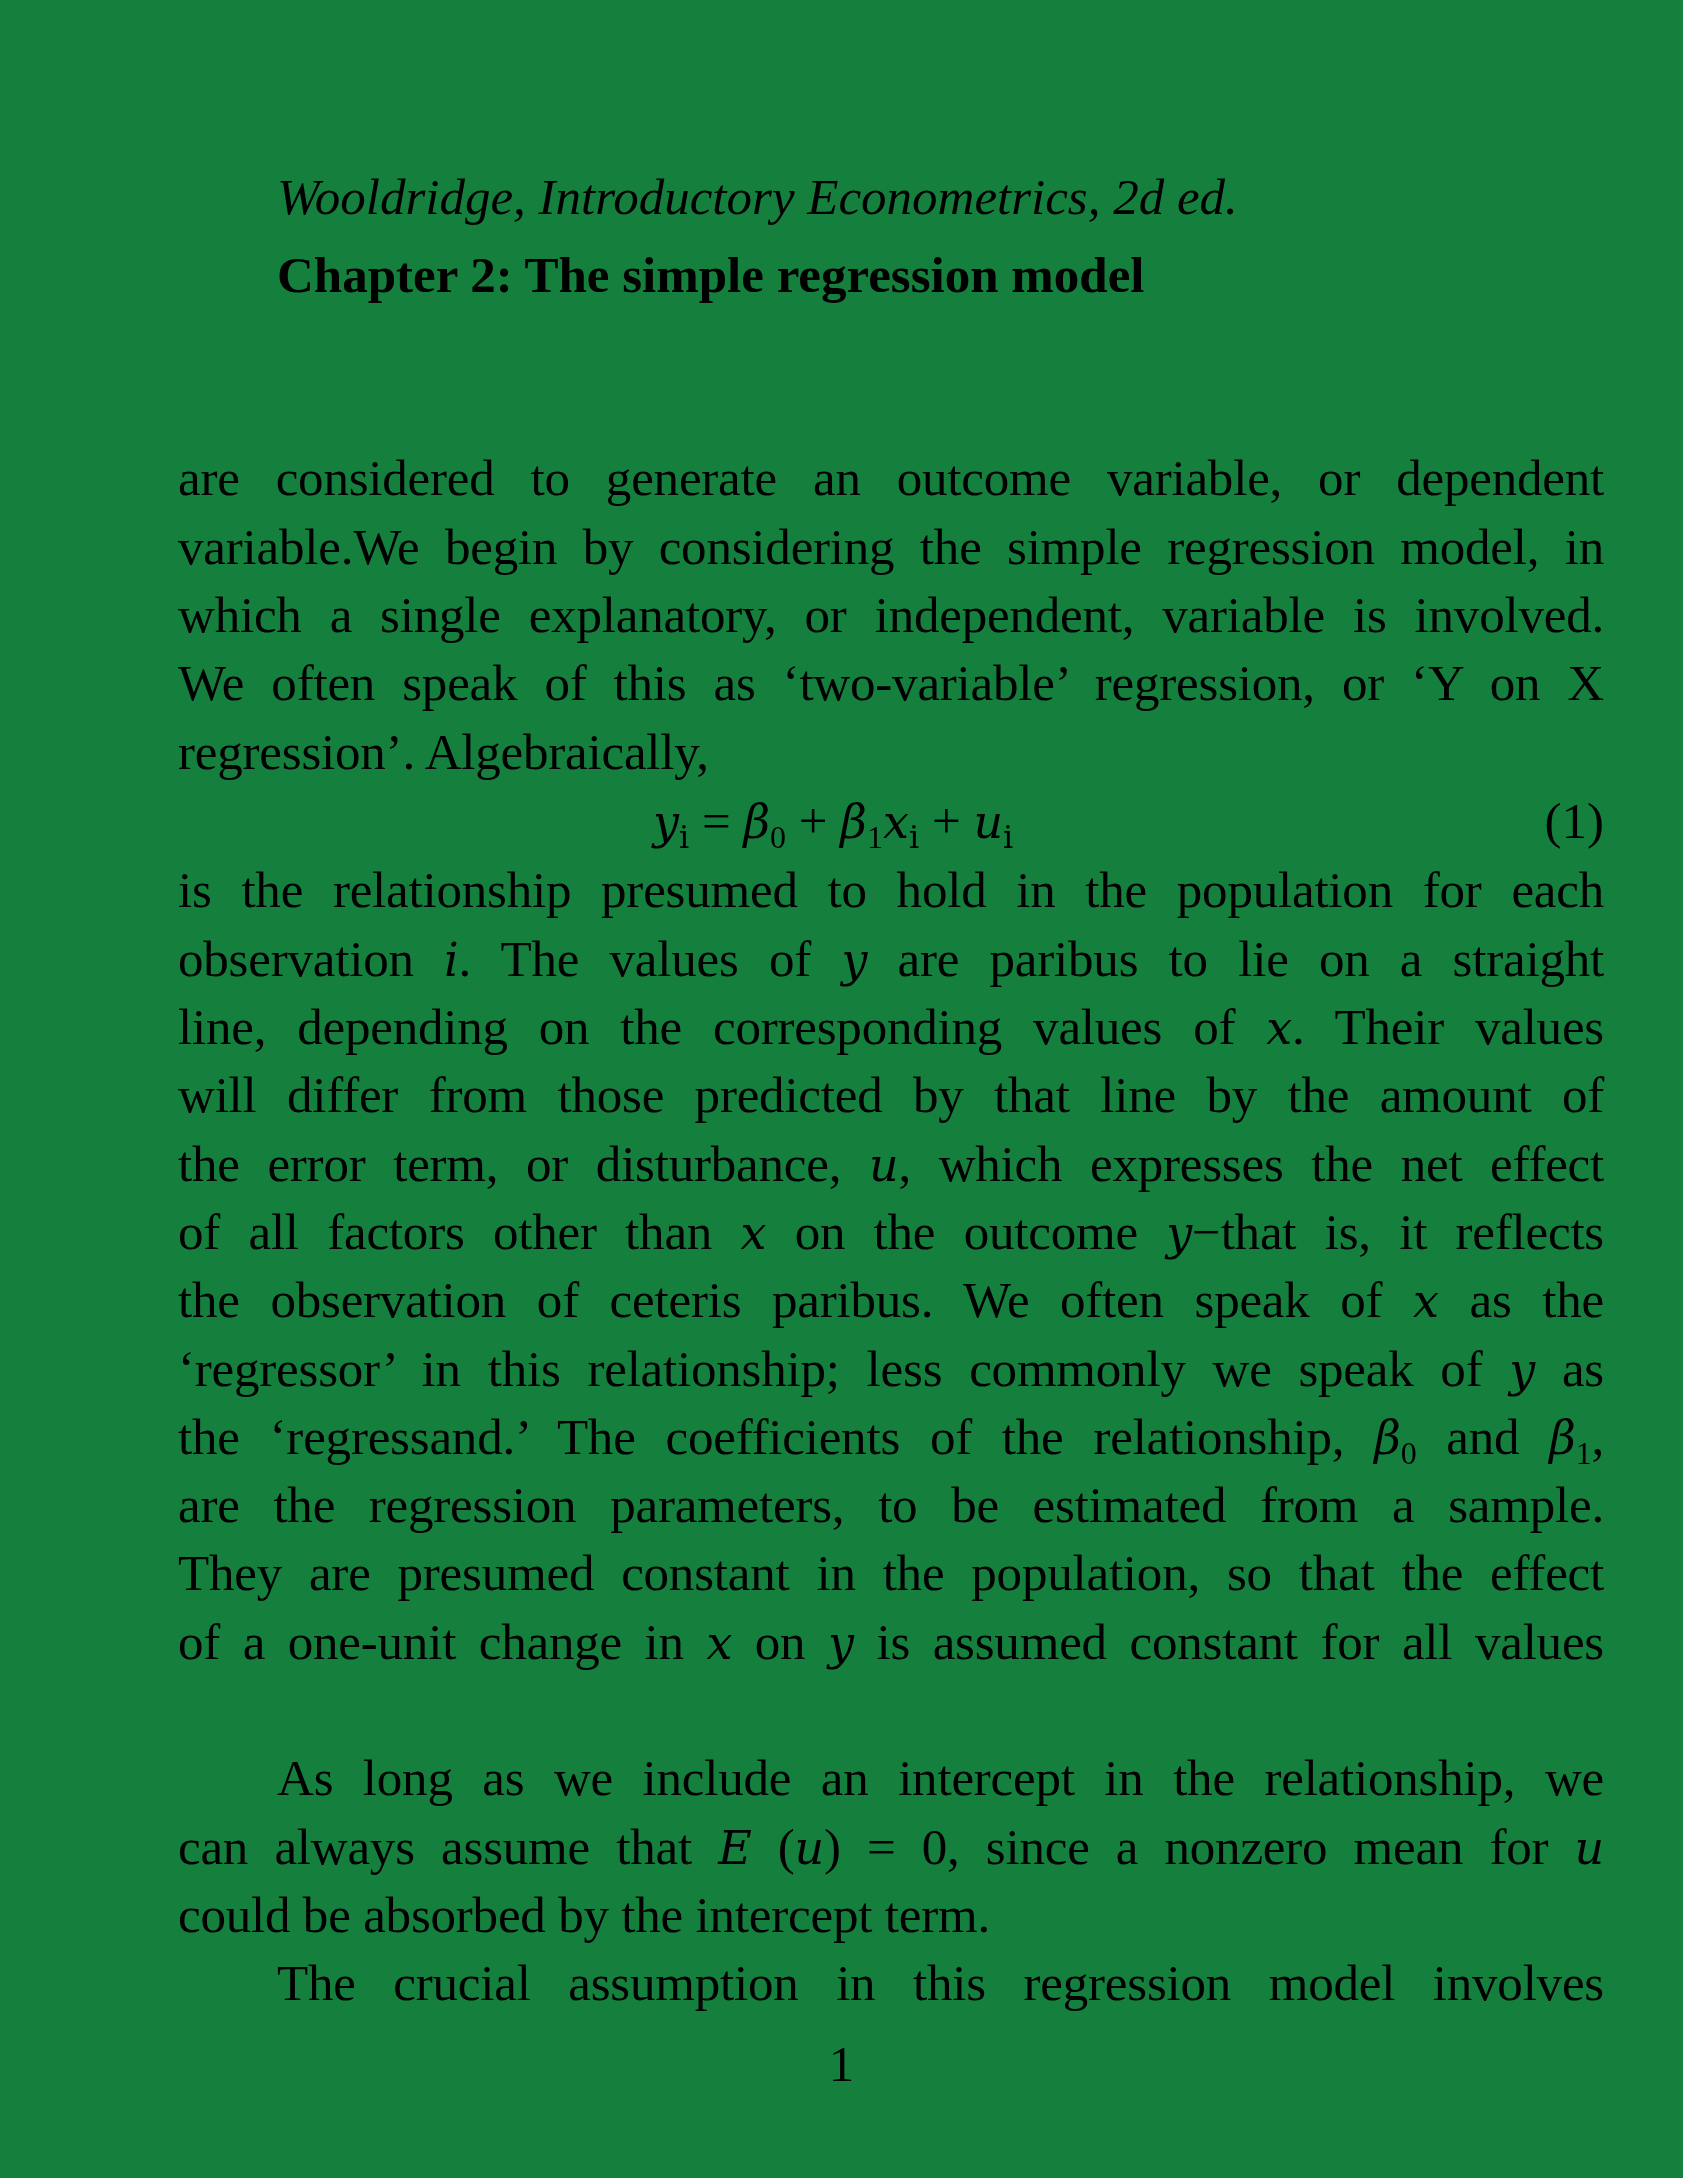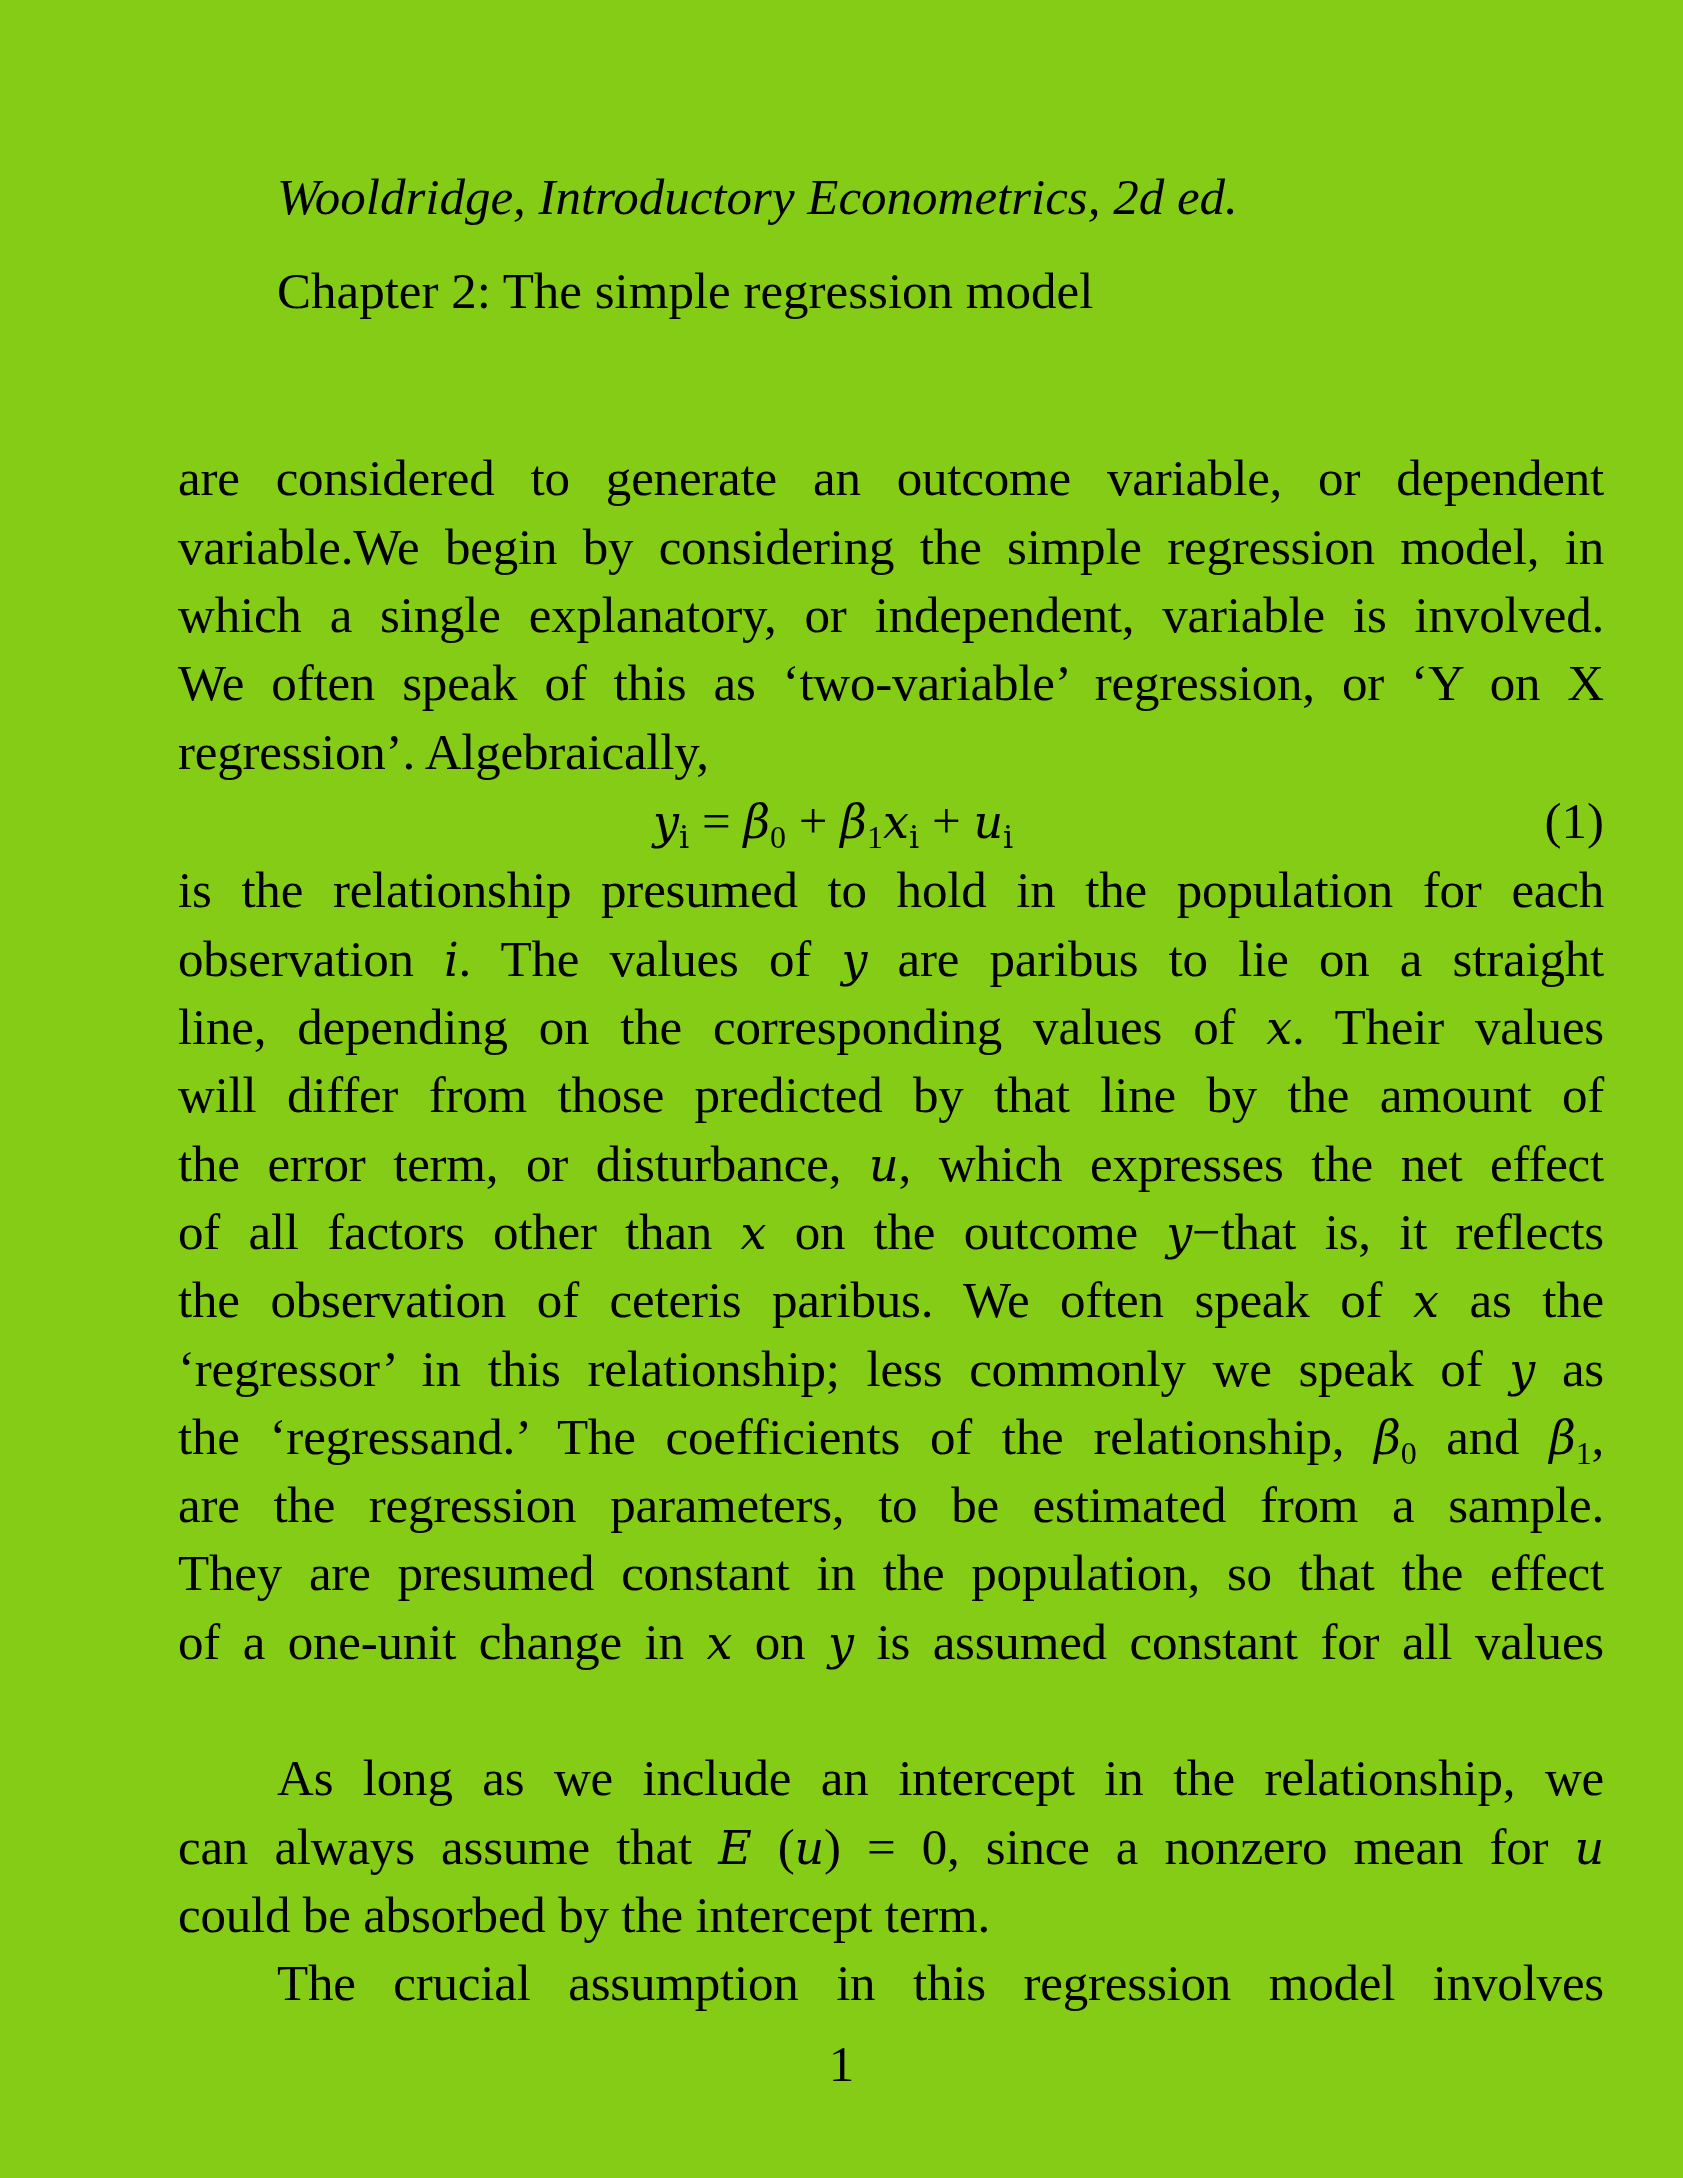--- a/index.html
+++ b/index.html
@@ -1,25 +1,25 @@
 <!DOCTYPE html>
 <html><head>
   <meta charset="utf-8">
   <style>
     html, body { margin: 0; padding: 0; background: #ffffff; }
     body { width: 1683px; height: 2178px; position: relative; overflow: hidden; }
-    .page { position: absolute; left: 0; top: 0; width: 1683px; height: 2178px; background: #84cc16; color: #000;
+    .page { position: absolute; left: 0; top: 0; width: 1683px; height: 2178px; background: #15803d; color: #000;
             font-family: "Liberation Serif", "DejaVu Serif", serif; }
     .ln { position: absolute; left: 178px; width: 1426px; font-size: 51px; line-height: 59px; white-space: nowrap;
           text-align: justify; text-align-last: justify; letter-spacing: -0.2px; }
     .ln.last { text-align-last: left; }
     .ln.indent { left: 277px; width: 1327px; }
     .hdr { position: absolute; left: 277px; font-size: 51px; line-height: 59px; white-space: nowrap; }
     .hdr.it { font-style: italic; }
-    .hdr.bold { font-weight: normal; margin-top: 16px; }
+    .hdr.bold { font-weight: bold; }
     .m { font-style: italic; font-family: "DejaVu Serif", "Liberation Serif", serif; font-size: 46px; }
     .sub { font-size: 32px; vertical-align: -10px; font-style: normal; }
     .eq { position: absolute; left: 653px; font-size: 51px; line-height: 59px; white-space: nowrap; }
     .eqnum { position: absolute; right: 79px; font-size: 51px; line-height: 59px; }
     .pgnum { position: absolute; left: 0; width: 1683px; text-align: center; font-size: 51px; line-height: 59px; }
   </style>
 </head>
 <body>
 
 <div class="page">

